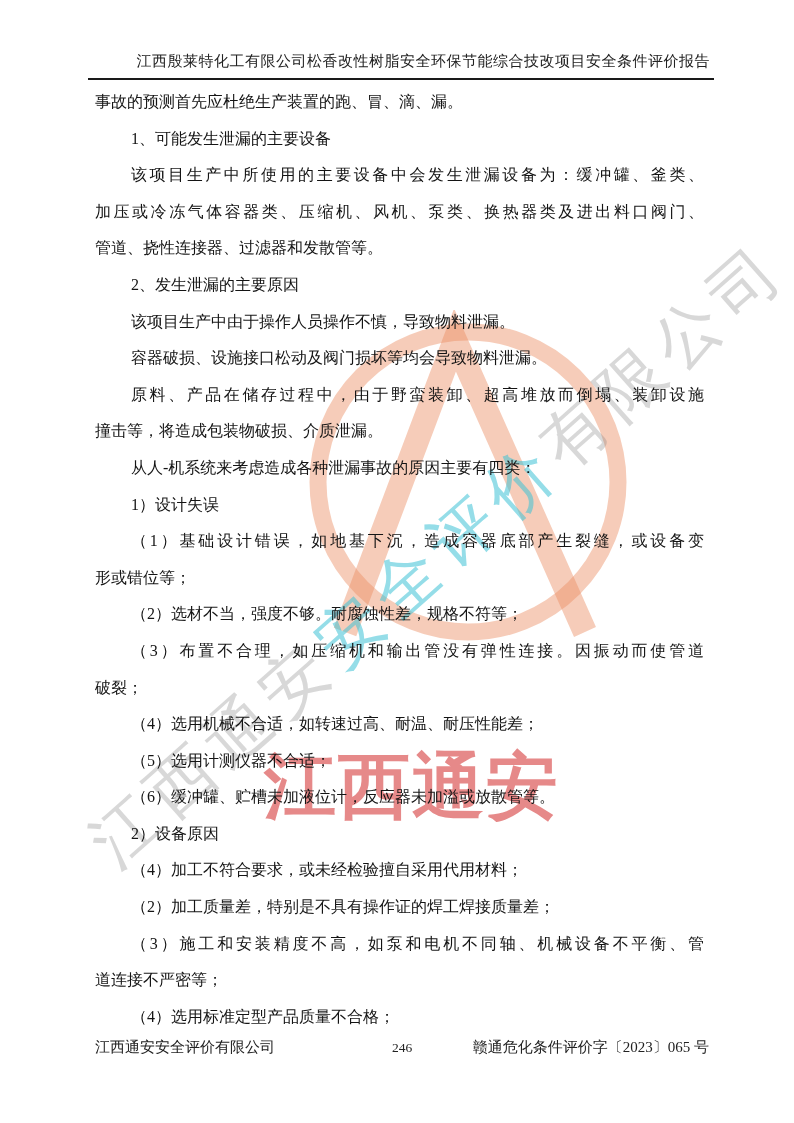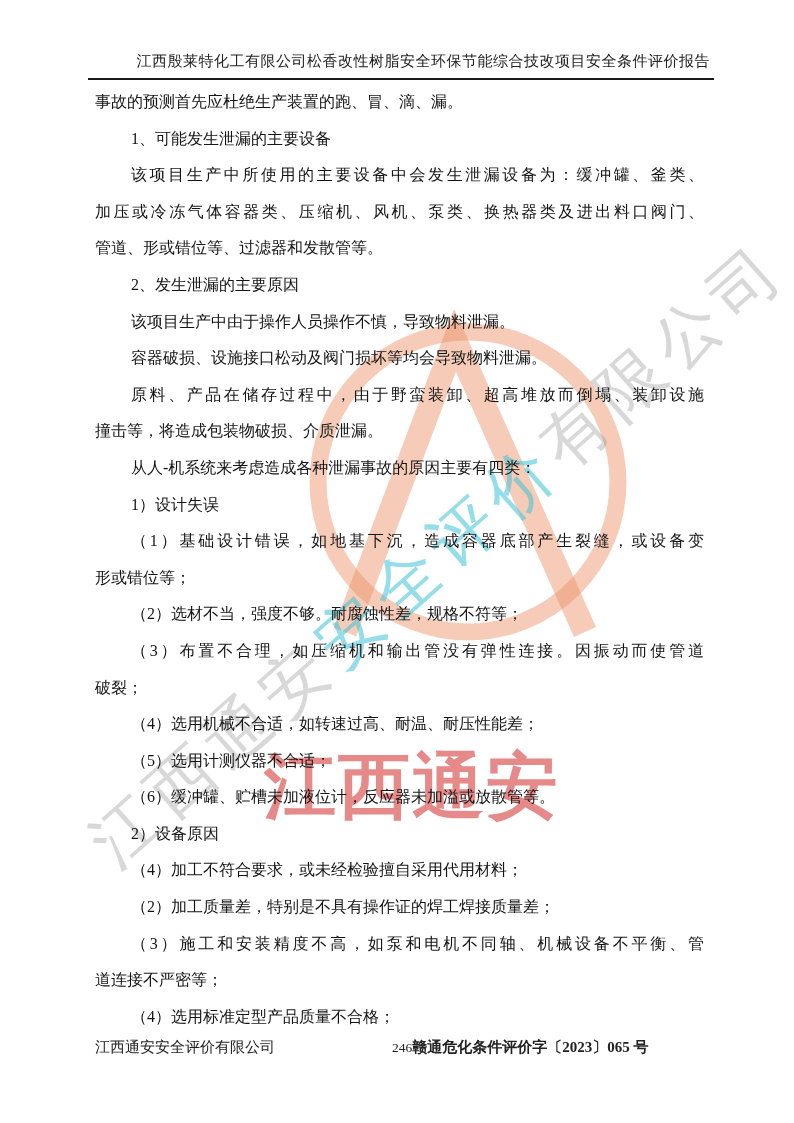--- a/index.html
+++ b/index.html
@@ -41,21 +41,21 @@
     text-justify:inter-character;
   }
   
   .doc-footer{
     position:absolute;left:95px;top:1038px;width:614px;
     display:flex;align-items:baseline;
     font-size:15px;color:#222;
   }
   .footer-left{flex:1;text-align:left;}
   .footer-center{flex:0 0 auto;text-align:right;font-size:13.5px;}
-  .footer-right{flex:1;text-align:left;font-weight:bold;}
+  .footer-right{flex:1;text-align:right;}
   
   .watermark-layer{position:absolute;inset:0;z-index:0;pointer-events:none;}
   .body-text,.doc-header,.header-rule,.doc-footer{z-index:2;}
   .logo-watermark{position:absolute;left:298px;top:310px;width:340px;height:340px;}
   .diagonal-watermark{
     position:absolute;left:438px;top:555px;
     transform:translate(-50%,-50%) rotate(-41.5deg);
     white-space:nowrap;
     font-family:"Liberation Sans","DejaVu Sans",sans-serif;
     font-size:66px;letter-spacing:9px;font-weight:400;
@@ -88,21 +88,21 @@
   </div>
 
   <div class="doc-header">江西殷莱特化工有限公司松香改性树脂安全环保节能综合技改项目安全条件评价报告</div>
   <div class="header-rule"></div>
 
   <div class="body-text">
       <div class="line">事故的预测首先应杜绝生产装置的跑、冒、滴、漏。</div>
       <div class="line indent">1、可能发生泄漏的主要设备</div>
       <div class="line indent justify">该项目生产中所使用的主要设备中会发生泄漏设备为：缓冲罐、釜类、</div>
       <div class="line justify">加压或冷冻气体容器类、压缩机、风机、泵类、换热器类及进出料口阀门、</div>
-      <div class="line">管道、形或错位等、过滤器和发散管等。</div>
+      <div class="line">管道、挠性连接器、过滤器和发散管等。</div>
       <div class="line indent">2、发生泄漏的主要原因</div>
       <div class="line indent">该项目生产中由于操作人员操作不慎，导致物料泄漏。</div>
       <div class="line indent">容器破损、设施接口松动及阀门损坏等均会导致物料泄漏。</div>
       <div class="line indent justify">原料、产品在储存过程中，由于野蛮装卸、超高堆放而倒塌、装卸设施</div>
       <div class="line">撞击等，将造成包装物破损、介质泄漏。</div>
       <div class="line indent">从人-机系统来考虑造成各种泄漏事故的原因主要有四类：</div>
       <div class="line indent">1）设计失误</div>
       <div class="line indent justify">（1）基础设计错误，如地基下沉，造成容器底部产生裂缝，或设备变</div>
       <div class="line">形或错位等；</div>
       <div class="line indent">（2）选材不当，强度不够。耐腐蚀性差，规格不符等；</div>

